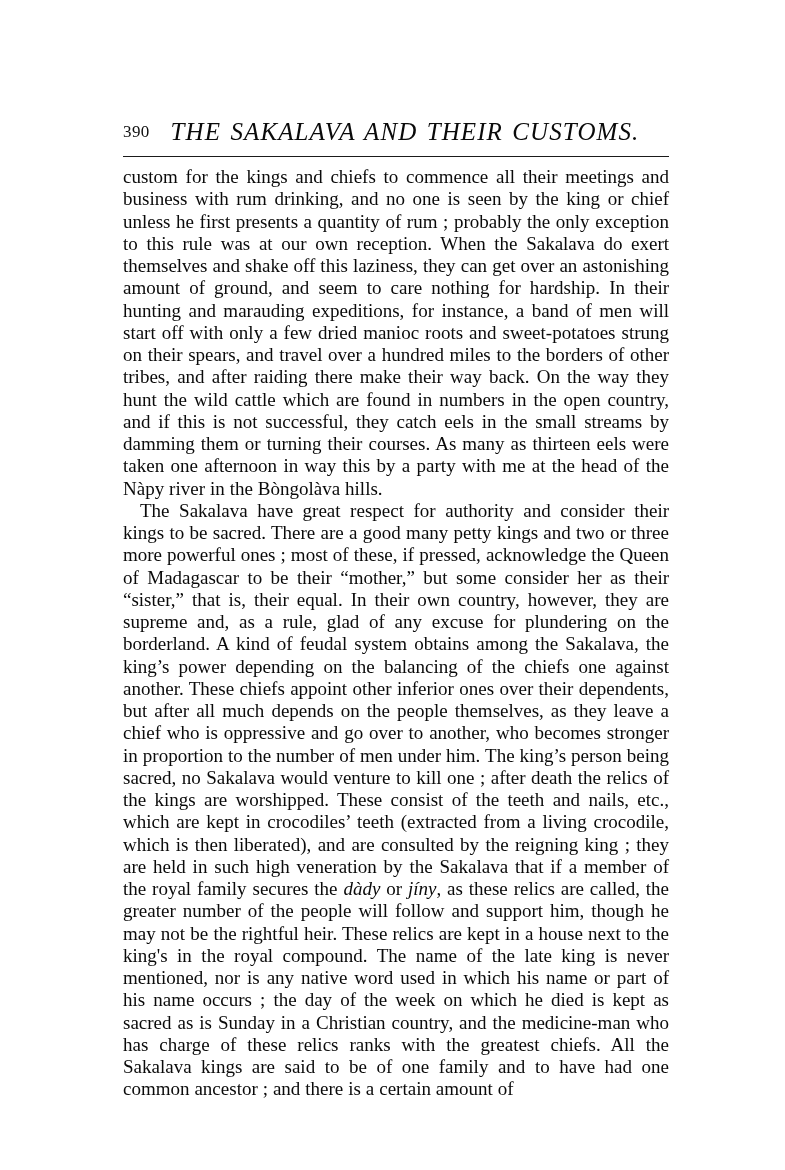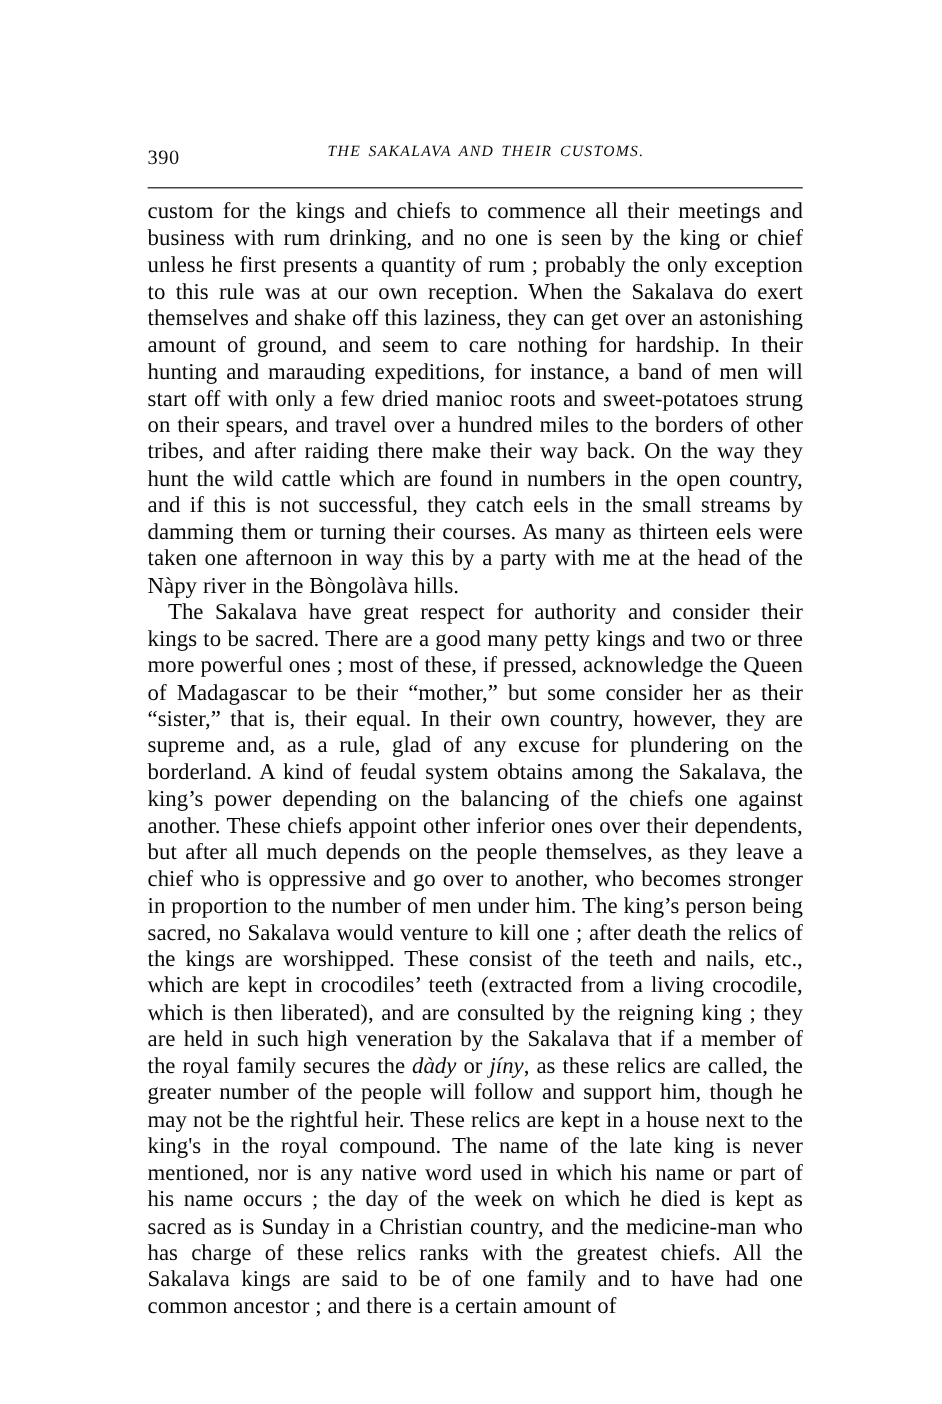--- a/index.html
+++ b/index.html
@@ -42,21 +42,21 @@
     font-family: "Liberation Serif", "DejaVu Serif", serif;
     color: #101010;
   }
   .head-title {
     position: absolute;
     left: 0;
     top: 0;
     width: 546px;
     text-align: center;
     font-style: italic;
-    font-size: 13px;
+    font-size: 25px;
     letter-spacing: 1.1px;
     word-spacing: 2px;
     color: #0a0a0a;
     padding-left: 18px;
     box-sizing: border-box;
   }
 
   .head-rule {
     position: absolute;
     left: 123px;

